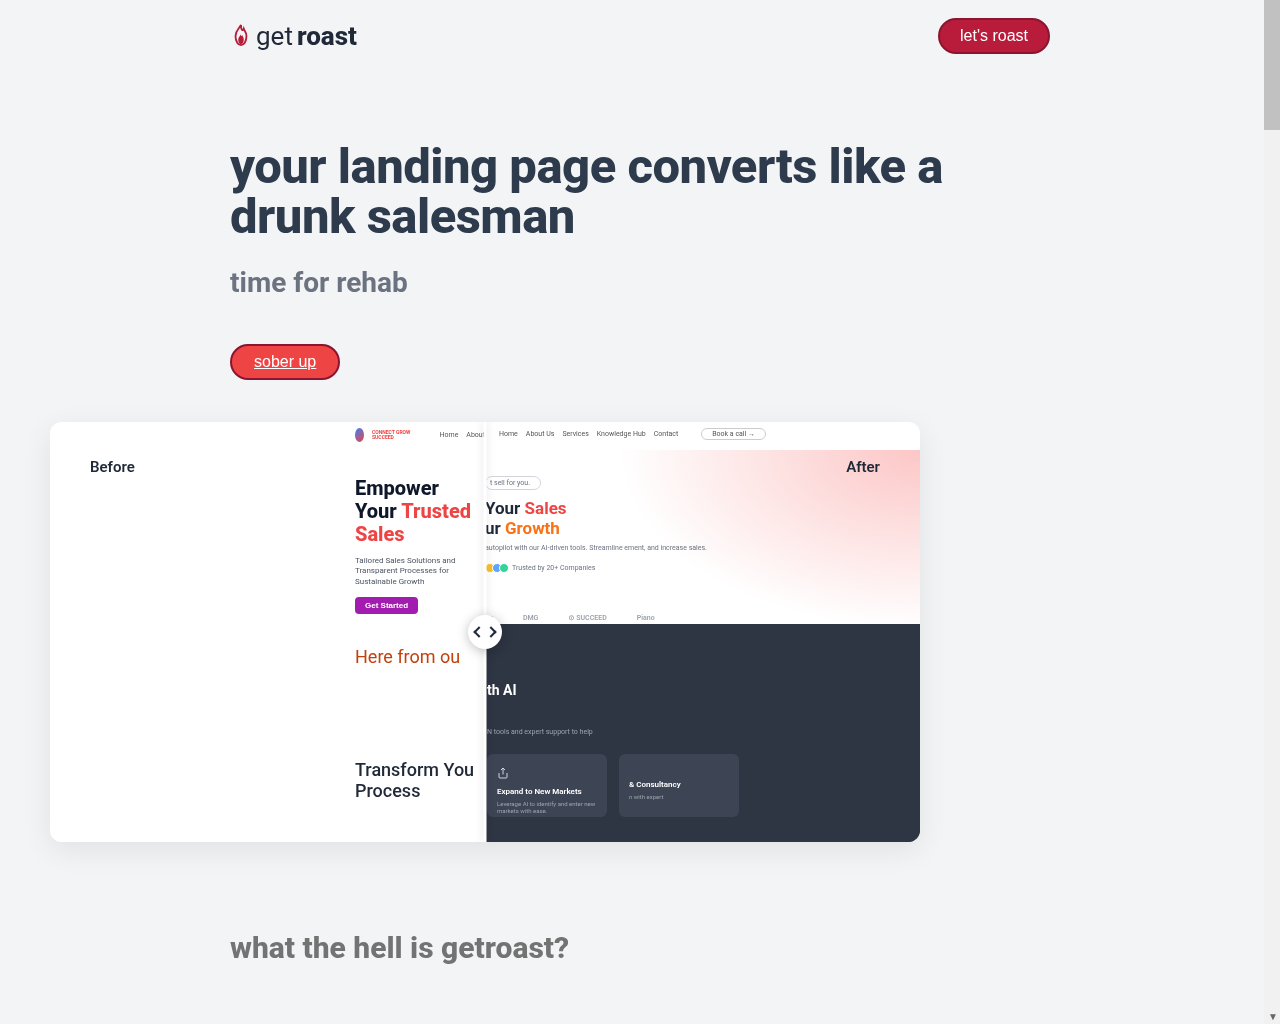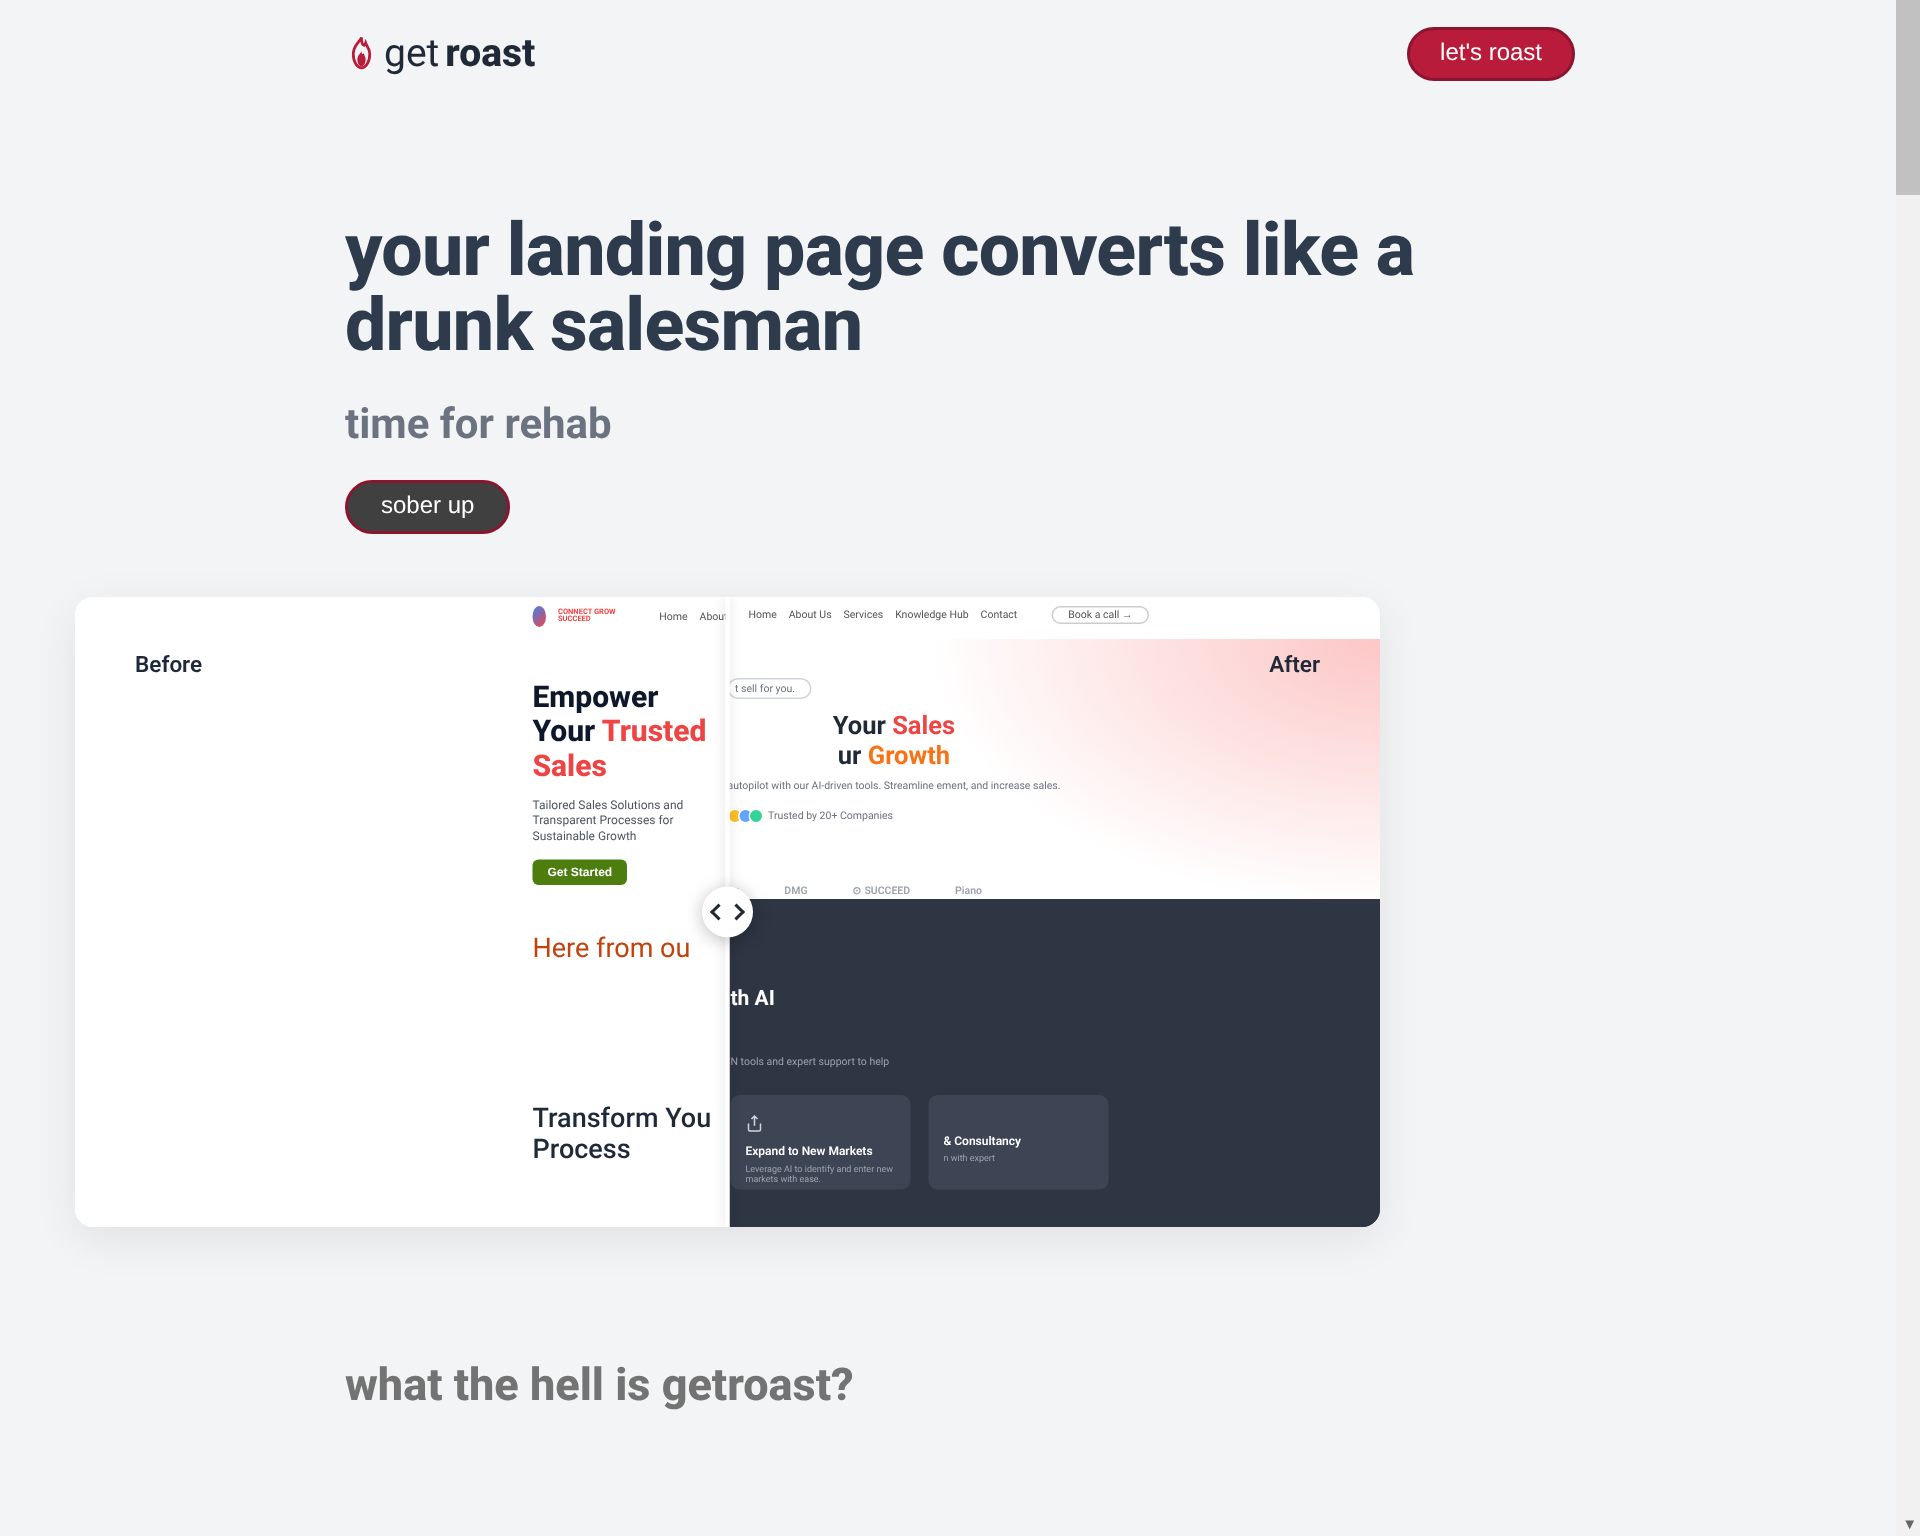--- a/index.html
+++ b/index.html
@@ -81,29 +81,30 @@
       color: #2e3b4d;
       letter-spacing: -0.5px;
     }
     .hero-subtitle {
       font-size: 28px;
       font-weight: 700;
       color: #6b7280;
       margin-top: 24px;
     }
     .sober-button {
-      background: #404040;
+      background: #ef4444;
       color: #fff;
       border: 2px solid #8b1530;
       border-radius: 999px;
       padding: 7px 22px;
       font-size: 16px;
       font-weight: 500;
       cursor: pointer;
-      margin-top: 21px;
+      margin-top: 45px;
+      text-decoration: underline;
     }
     .comparison {
       margin-top: 42px;
       background: #fff;
       border-radius: 12px;
       box-shadow: 0 8px 30px rgba(0,0,0,0.08);
       position: relative;
       height: 420px;
       overflow: hidden;
       width: 870px;
@@ -217,21 +218,21 @@
       color: #0f172a;
     }
     .before-content .red { color: #ef4444; }
     .before-content p {
       font-size: 8px;
       color: #4b5563;
       margin-top: 10px;
       line-height: 1.3;
     }
     .get-started {
-      background: #4d7c0f;
+      background: #a21caf;
       color: #fff;
       border: none;
       border-radius: 4px;
       padding: 4px 10px;
       font-size: 8px;
       font-weight: 600;
       margin-top: 10px;
       cursor: pointer;
     }
     .here-from {
@@ -263,21 +264,20 @@
       border-radius: 12px;
       padding: 2px 10px 2px 4px;
       font-size: 7px;
       color: #6b7280;
       background: #fff;
     }
     .after-content h3 {
       font-size: 17px;
       font-weight: 700;
       margin-top: 8px;
-      text-align: center;
     }
     .after-content .sales { color: #ef4444; }
     .after-content .growth { color: #f97316; }
     .after-content p {
       font-size: 7px;
       color: #6b7280;
       margin-top: 6px;
       line-height: 1.3;
     }
     .trusted {

